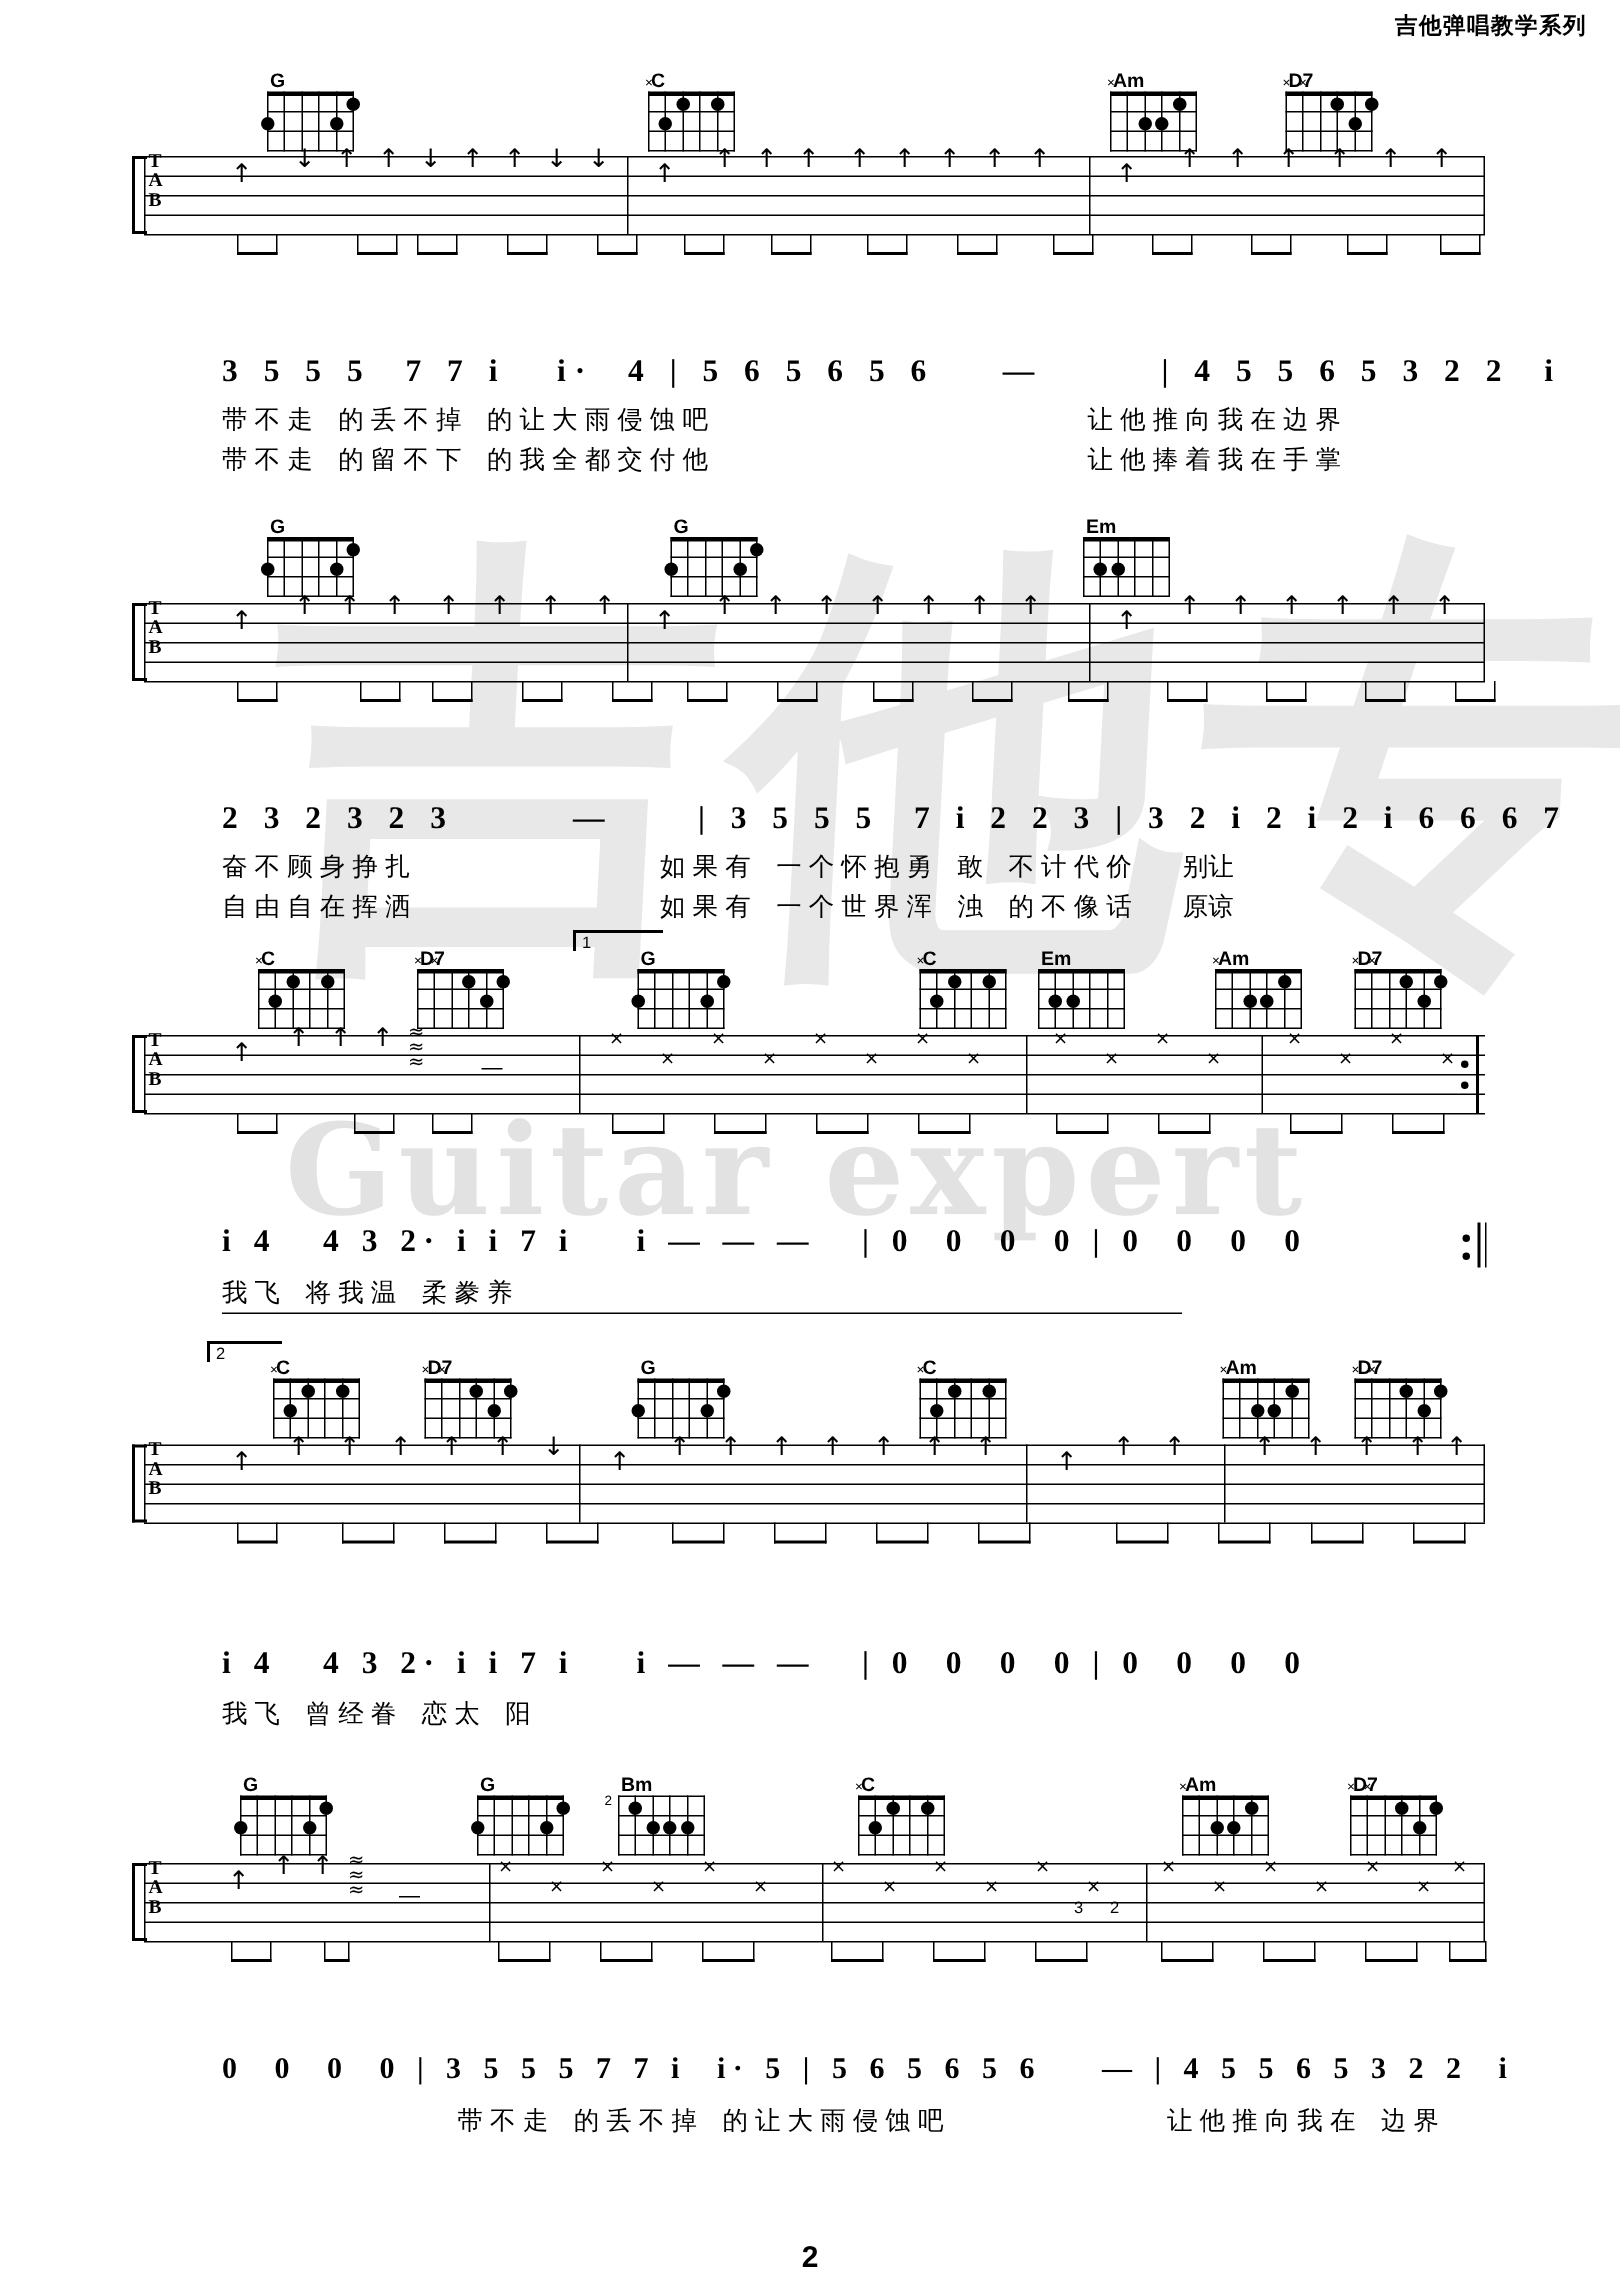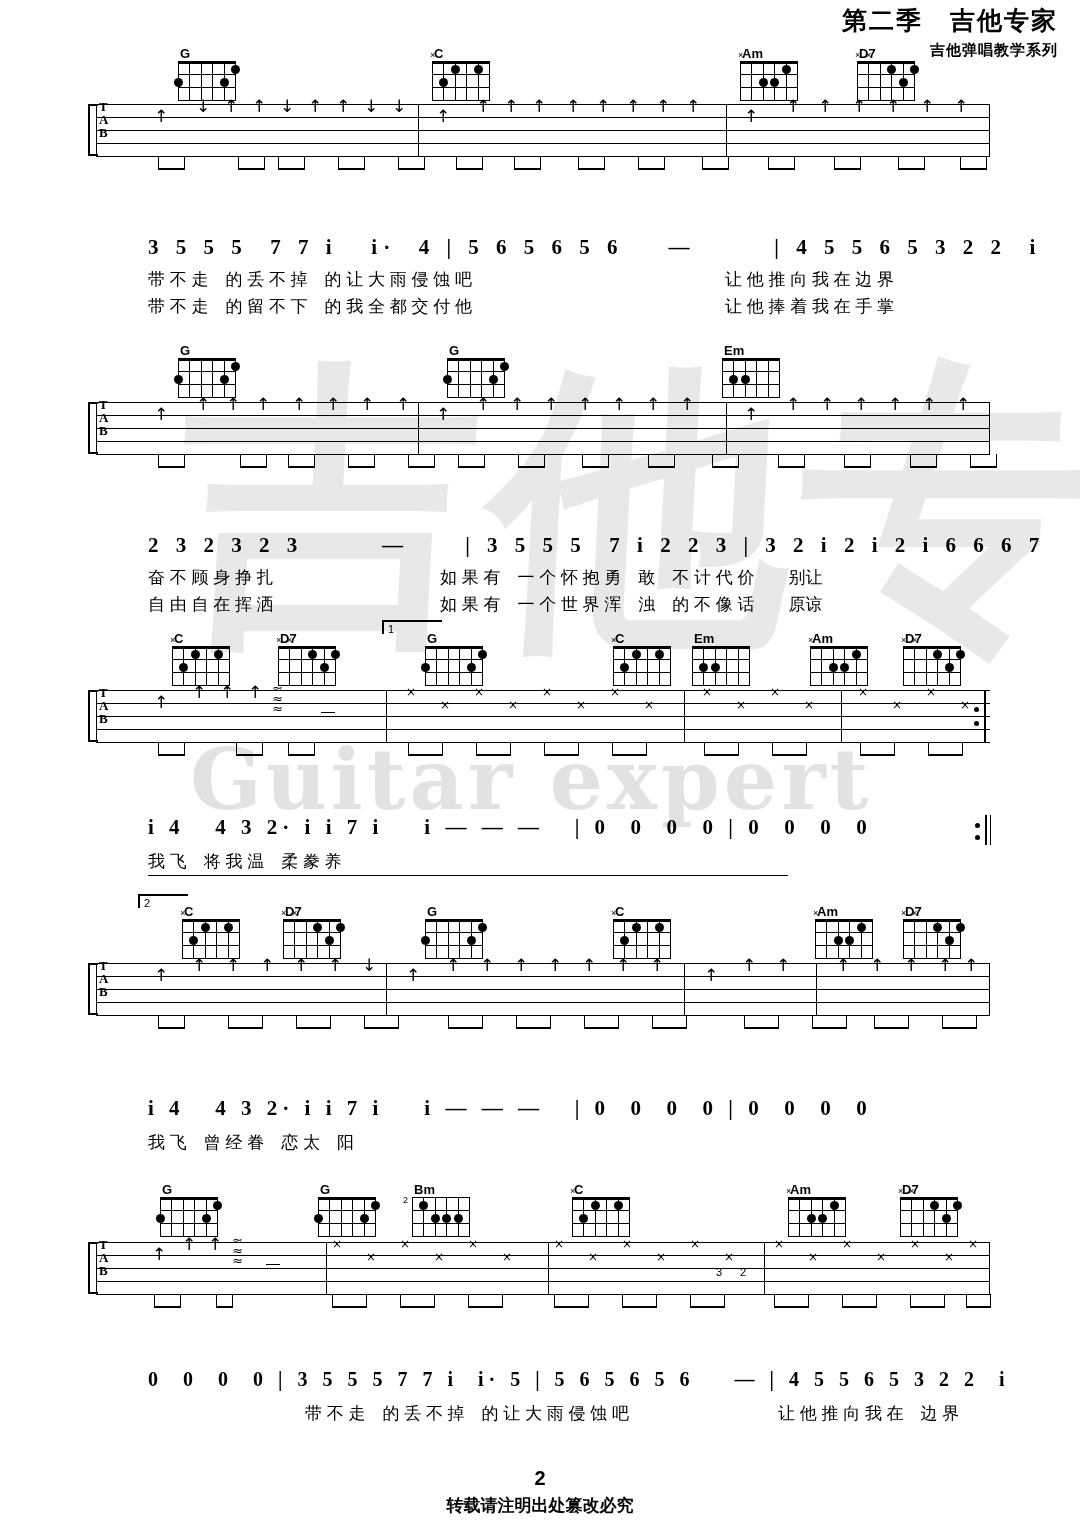--- a/index.html
+++ b/index.html
@@ -79,21 +79,20 @@
 
   
   .footer { position:absolute; left:0; bottom:10px; width:1080px; text-align:center; }
   .footer .pg { font-size:20px; font-weight:bold; }
   .footer .note { font-size:17px; font-weight:bold; margin-top:4px; }
 </style>
 </head>
 <body>
 
 <div class="header">
-  <div class="season">第二季　吉他专家</div>
   <div class="series">吉他弹唱教学系列</div>
 </div>
 
 <div class="watermark">
   <div class="wm-cn">吉他专家</div>
   <div class="wm-en">Guitar expert</div>
 </div>
 
 <div class="sheet">
 
@@ -1085,14 +1084,13 @@
 
   <div class="numrow" style="left:148px; top:188px; letter-spacing:5px; font-size:20px;">0  0  0  0 | 3 5 5 5 7 7 i  i· 5 | 5 6 5 6 5 6    — | 4 5 5 6 5 3 2 2  i</div>
   <div class="lyricrow" style="left:305px; top:222px;">带 不 走　的 丢 不 掉　的 让 大 雨 侵 蚀 吧</div>
   <div class="lyricrow" style="left:778px; top:222px;">让 他 推 向 我 在　边 界</div>
 </div>
 
 </div>
 
 <div class="footer">
   <div class="pg">2</div>
-  <div class="note">转载请注明出处篡改必究</div>
 </div>
 
 </body></html>

